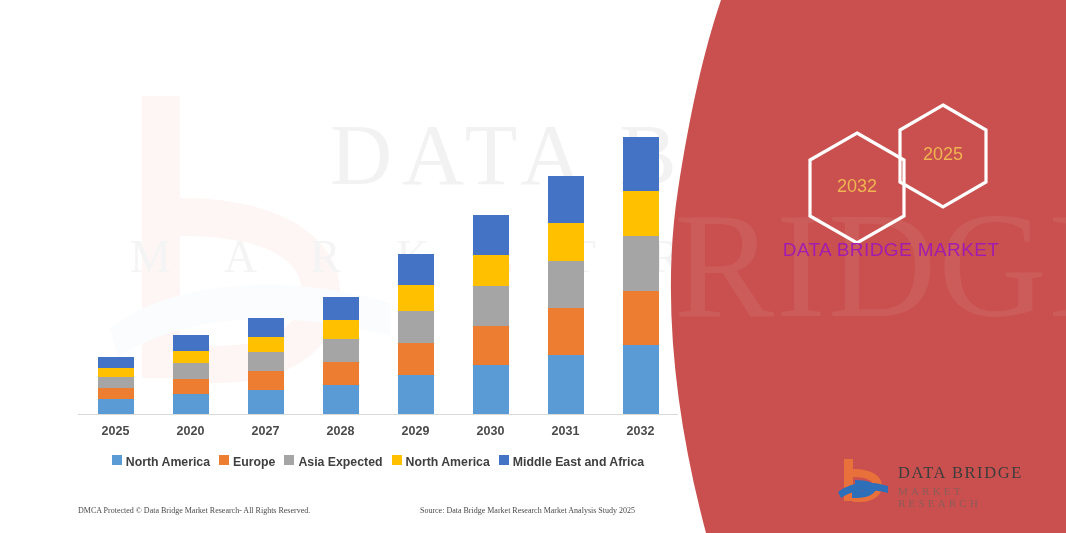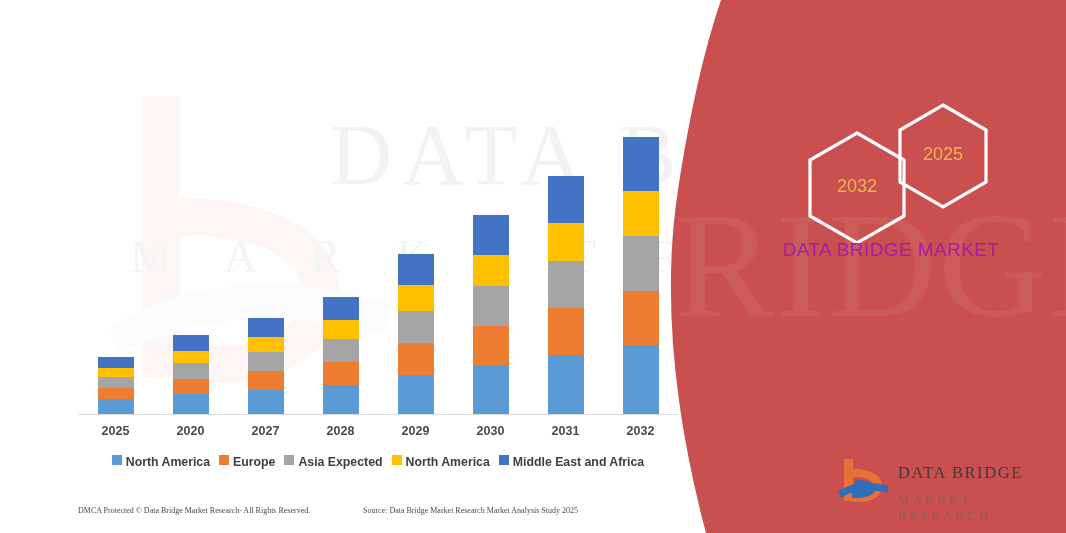--- a/index.html
+++ b/index.html
@@ -31,21 +31,21 @@
   .hex-2032{left:18px;top:28px;width:106px;height:120px;}
   .hex-2032 span{top:48px;}
   .brand{position:absolute;left:75px;top:236px;width:300px;text-align:center;color:#a21caf;
          font-size:19px;line-height:1.5;letter-spacing:.4px;}
 
   
   .logo{position:absolute;left:170px;top:455px;width:215px;height:56px;}
   .logo-mark{position:absolute;left:0;top:2px;width:56px;height:52px;}
   .logo-text{position:absolute;left:62px;top:8px;}
   .logo-t1{font-size:16.5px;letter-spacing:1.6px;color:#3d3d3d;font-family:"Liberation Serif",serif;}
-  .logo-t2{font-size:13px;letter-spacing:3.2px;color:#8d5b59;margin-top:9px;font-family:"Liberation Serif",serif;}
+  .logo-t2{font-size:11px;letter-spacing:3.2px;color:#8d5b59;margin-top:2px;font-family:"Liberation Serif",serif;}
 
   
   .headline{position:absolute;left:78px;top:30px;width:600px;text-align:center;color:#2b3a57;
             font-size:19.5px;line-height:1.48;font-weight:400;}
 
   
   .chart{position:absolute;left:78px;top:110px;width:600px;height:305px;}
   .plot{position:absolute;left:0;top:0;right:0;bottom:0;}
   .axisline{position:absolute;left:0;right:0;bottom:0;height:1px;background:#d9d9d9;}
   .bars{position:absolute;left:0;right:0;bottom:1px;top:0;display:flex;align-items:flex-end;
@@ -56,21 +56,21 @@
 
   .xaxis{position:absolute;left:78px;top:424px;width:600px;display:flex;justify-content:space-around;}
   .xlab{width:72px;text-align:center;font-size:12.5px;font-weight:bold;color:#4a4a4a;}
 
   .legend{position:absolute;left:78px;top:455px;width:600px;display:flex;justify-content:center;
           align-items:center;gap:9px;flex-wrap:nowrap;}
   .lg{display:flex;align-items:flex-start;gap:4px;}
   .lgsw{width:10px;height:10px;display:inline-block;}
   .lglab{font-size:12.3px;font-weight:bold;color:#3f3f3f;white-space:nowrap;}
 
-  .footer{position:absolute;left:78px;top:506px;width:500px;display:flex;justify-content:space-between;
+  .footer{position:absolute;left:78px;top:506px;width:557px;display:flex;justify-content:space-between;
           font-size:8px;color:#4a4a4a;font-family:"Liberation Serif",serif;}
 </style>
 </head>
 <body>
 
 <div id="page">
 
   <div class="wm-layer">
     <svg class="wm-b" viewBox="0 0 330 330">
       <path d="M52 18 L52 300 L90 300 L90 18 Z" fill="#FDF0EC"></path>

